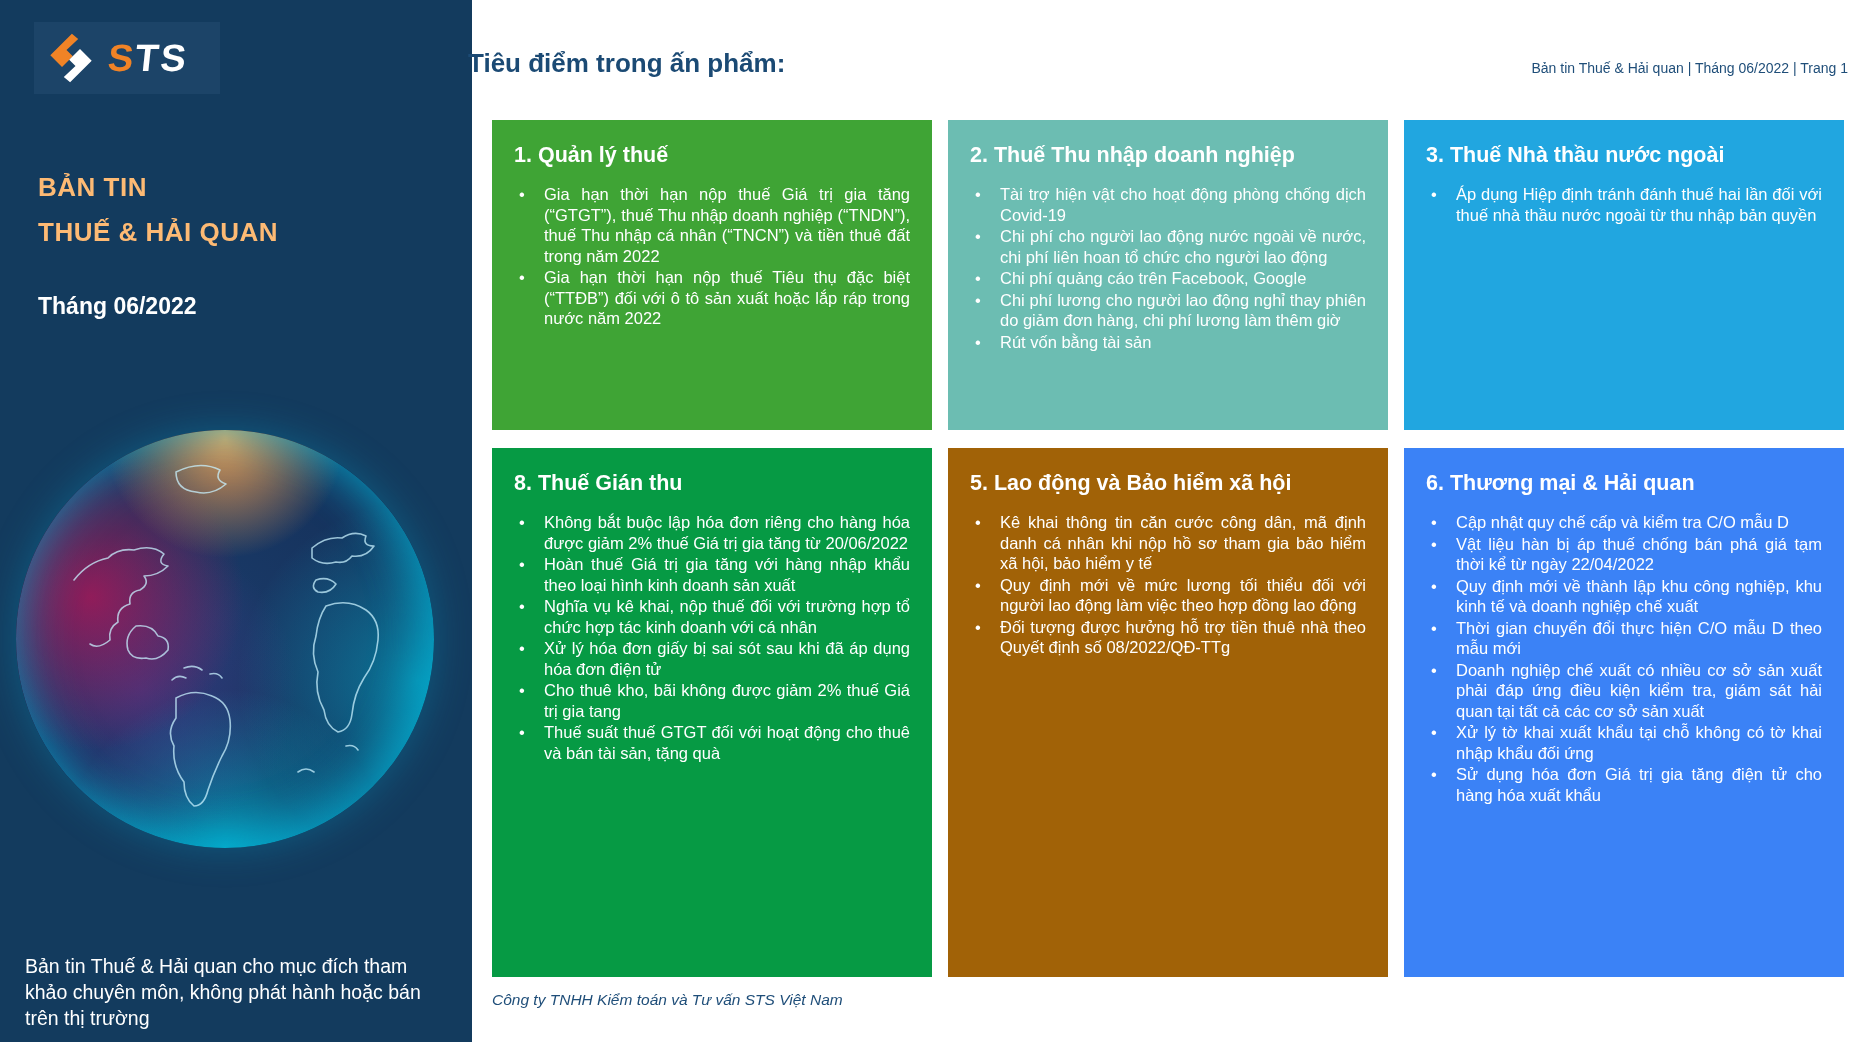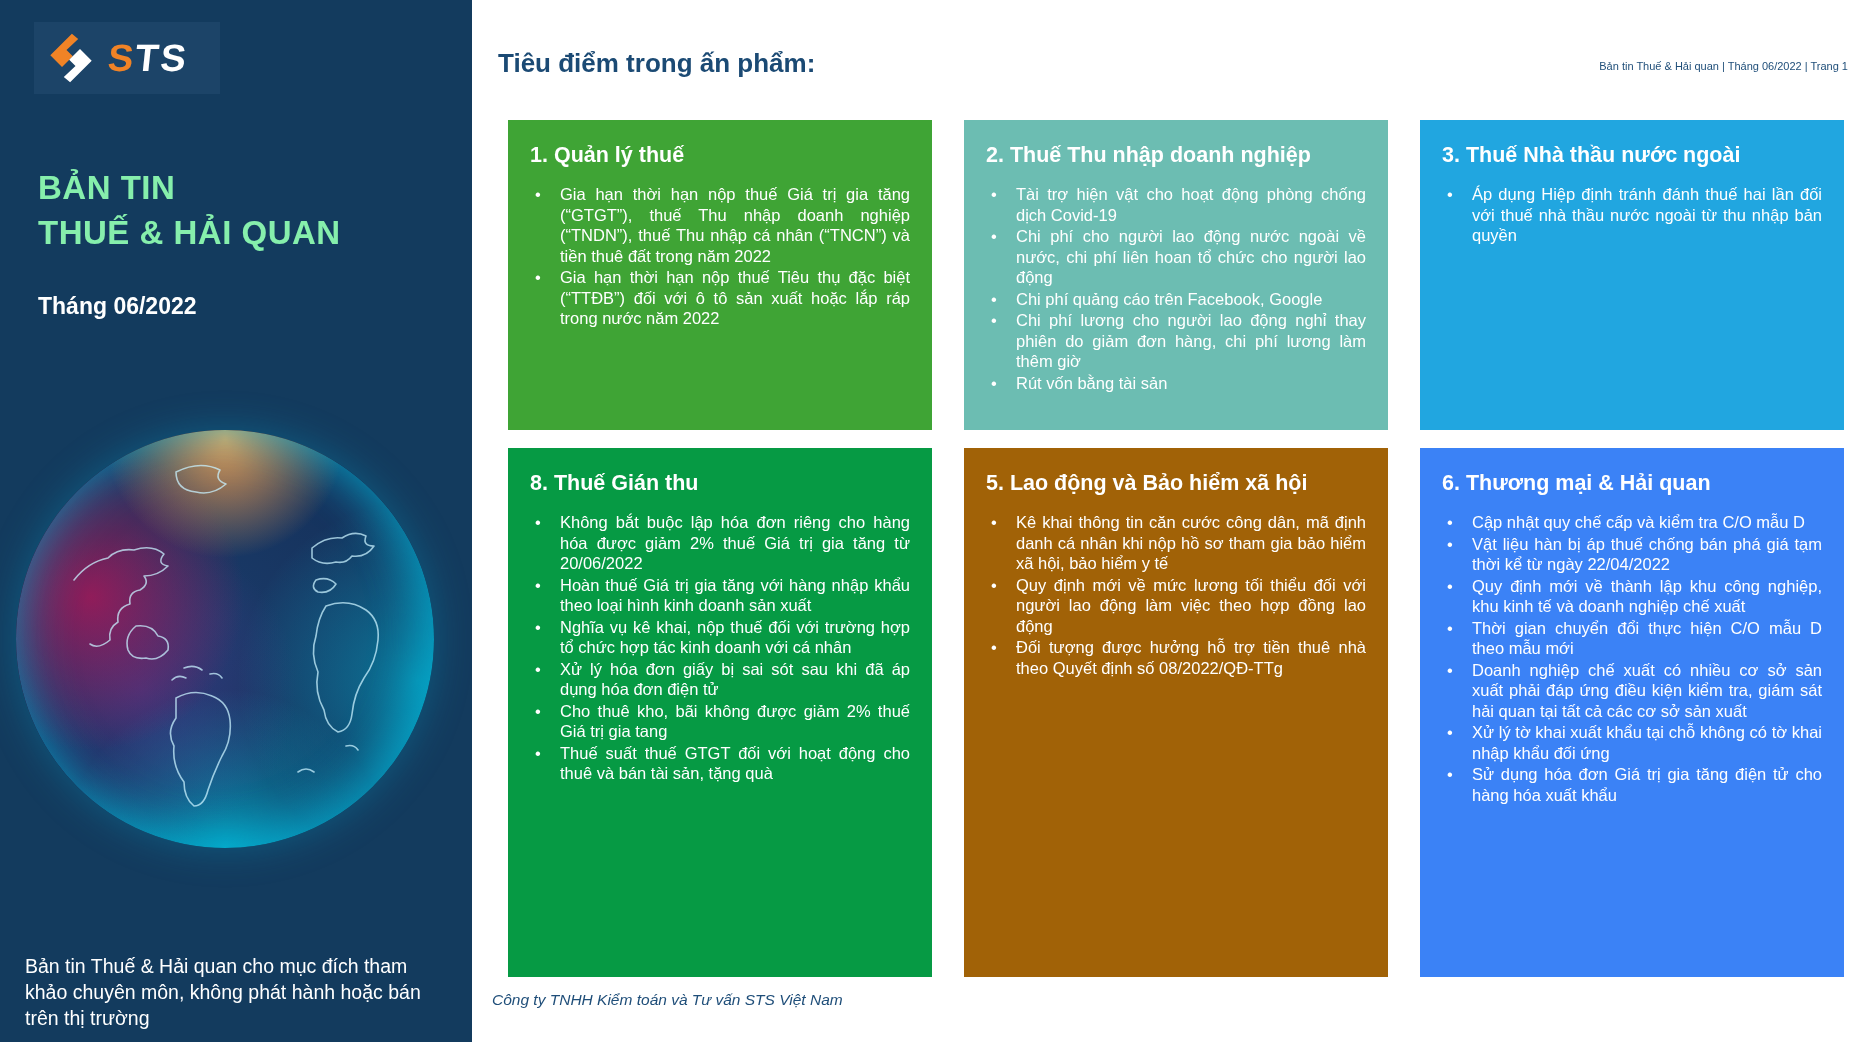--- a/index.html
+++ b/index.html
@@ -10,48 +10,48 @@
   
   .sidebar{position:absolute;left:0;top:0;width:472px;height:1042px;background:#133B5E;}
   .logo-box{
     position:absolute;left:34px;top:22px;width:186px;height:72px;background:#1C4468;
     display:flex;align-items:center;padding-left:10px;box-sizing:border-box;
   }
   .logo-glyph{width:54px;height:54px;flex:0 0 auto;}
   .logo-text{font-size:38px;font-weight:bold;letter-spacing:2px;transform:skewX(-6deg);margin-left:10px;}
   .logo-text .p1{color:#F08326;}
   .logo-text .p2{color:#ffffff;}
-  .nl-title{position:absolute;left:38px;top:165px;color:#86efac;font-weight:bold;font-size:33px;line-height:45px;letter-spacing:.5px;}
+  .nl-title{position:absolute;left:38px;top:165px;color:#fdba74;font-weight:bold;font-size:26px;line-height:45px;letter-spacing:.5px;}
   .nl-month{position:absolute;left:38px;top:293px;color:#ffffff;font-weight:bold;font-size:23px;}
   .globe{
     position:absolute;left:16px;top:430px;width:418px;height:418px;border-radius:50%;
     background:
       radial-gradient(circle at 50% 2%,  rgba(243,160,80,.95) 0%, rgba(243,160,80,0) 26%),
       radial-gradient(circle at 18% 40%, rgba(172,22,86,.80) 0%, rgba(172,22,86,0) 36%),
       radial-gradient(circle at 30% 62%, rgba(90,60,160,.45) 0%, rgba(90,60,160,0) 40%),
       radial-gradient(circle at 96% 60%, rgba(0,205,230,.45) 0%, rgba(0,205,230,0) 38%),
       radial-gradient(circle at 50% 100%,rgba(0,215,240,.55) 0%, rgba(0,215,240,0) 34%),
       radial-gradient(circle at 48% 45%, #1A3A68 0%, #15325C 55%, #0F2B50 82%);
     box-shadow: inset 0 0 55px rgba(0,220,255,.45), inset -18px -10px 45px rgba(0,220,255,.30), 0 0 38px rgba(0,190,235,.25);
   }
   .globe svg{position:absolute;left:0;top:0;width:100%;height:100%;}
   .disclaimer{
     position:absolute;left:25px;top:953px;width:400px;color:#ffffff;
     font-size:19.5px;line-height:26px;
   }
   
-  .main-title{position:absolute;left:498px;top:48px;color:#1B4A74;font-weight:bold;font-size:26px;}
-  .main-meta{position:absolute;right:15px;top:60px;color:#1F4E79;font-size:11px;}
+  .main-title{position:absolute;left:468px;top:48px;color:#1B4A74;font-weight:bold;font-size:26px;}
+  .main-meta{position:absolute;right:15px;top:60px;color:#1F4E79;font-size:14px;}
   
   .cards{
     position:absolute;left:492px;top:120px;width:1352px;
     display:grid;grid-template-columns:repeat(3,440px);grid-template-rows:310px 529px;
     column-gap:16px;row-gap:18px;
   }
-  .card{color:#ffffff;padding:22px 22px 16px 22px;box-sizing:border-box;overflow:hidden;margin-left:16px;}
+  .card{color:#ffffff;padding:22px 22px 16px 22px;box-sizing:border-box;overflow:hidden;}
   .card h2{margin:0 0 15px 0;font-size:21.5px;font-weight:bold;line-height:27px;}
   .card ul{margin:0;padding:0;list-style:none;}
   .card li{
     position:relative;padding-left:30px;font-size:16.5px;line-height:20.5px;
     margin-bottom:1px;text-align:justify;
   }
   .card li::before{content:"\2022";position:absolute;left:5px;top:0;}
   
   .footer-company{position:absolute;left:492px;top:991px;color:#1F4E79;font-style:italic;font-size:15.5px;}
 </style>

